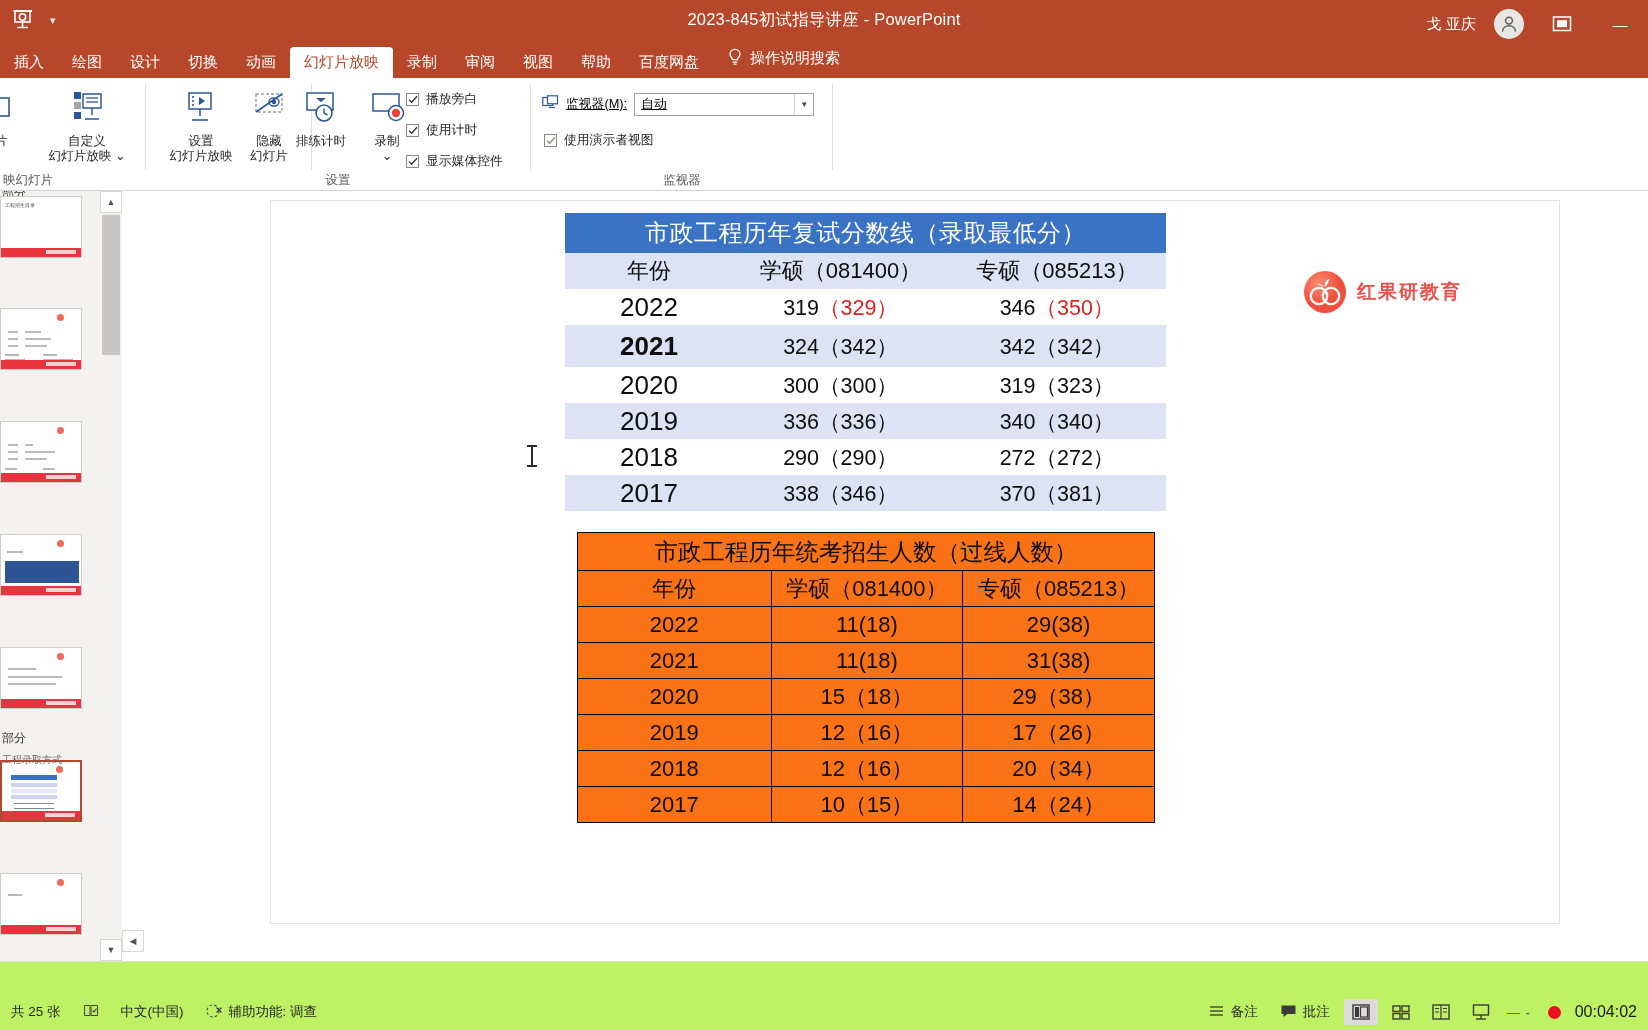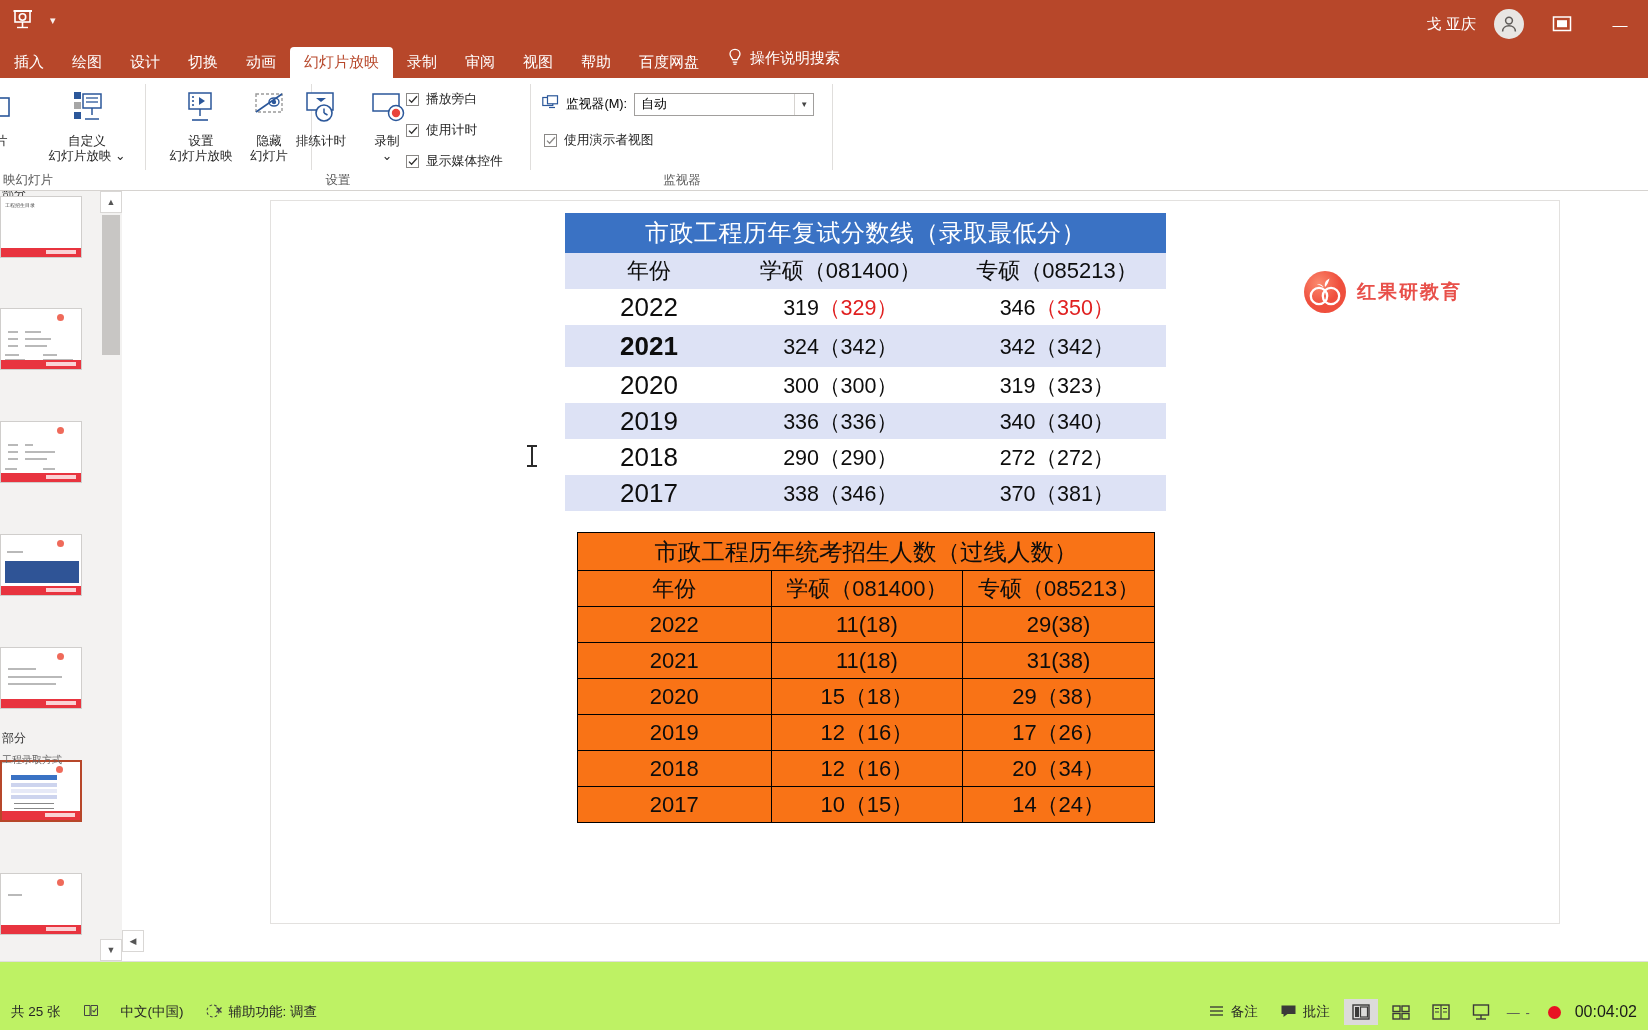--- a/index.html
+++ b/index.html
@@ -205,20 +205,21 @@
         <svg width="24" height="24" viewBox="0 0 24 24">
           <rect x="4" y="3" width="15" height="11" fill="none" stroke="#fff" stroke-width="1.6"></rect>
           <line x1="2.5" y1="3" x2="21" y2="3" stroke="#fff" stroke-width="2"></line>
           <line x1="11.5" y1="14" x2="11.5" y2="19" stroke="#fff" stroke-width="1.6"></line>
           <circle cx="11.5" cy="9" r="3.2" fill="none" stroke="#fff" stroke-width="1.6"></circle>
           <line x1="6" y1="19.5" x2="17" y2="19.5" stroke="#fff" stroke-width="1.4"></line>
         </svg>
       </div>
       <div class="qat-chev">▾</div>
     </div>
+    <div class="title-center">2023-845初试指导讲座  -  PowerPoint</div>
     <div class="title-right">
       <div class="user-name">戈 亚庆</div>
       <div class="avatar">
         <svg width="20" height="20" viewBox="0 0 20 20">
           <circle cx="10" cy="6.6" r="3.4" fill="none" stroke="#5e5b58" stroke-width="1.5"></circle>
           <path d="M3.6 17.4c0-3.6 2.9-5.6 6.4-5.6s6.4 2 6.4 5.6" fill="none" stroke="#5e5b58" stroke-width="1.5"></path>
         </svg>
       </div>
       <div class="winbtn">
         <svg width="20" height="18" viewBox="0 0 20 18">
@@ -361,21 +362,21 @@
             </svg>
         </span>
         <span>显示媒体控件</span>
       </div>
 
       <div class="rgroup-label" style="left:0; width:380px;">设置</div>
     </div>
     <div class="rsep" style="left:530px;"></div>
 
     <div class="rgroup" style="left:534px; width:296px;">
-      <div class="mon-row" style="left:8px; top:15px;">
+      <div class="mon-row" style="left:8px; top:15px;text-decoration:underline;">
         <span>
           <svg width="17" height="16" viewBox="0 0 17 16">
             <rect x="0.8" y="2.5" width="10" height="8" fill="#fff" stroke="#2b579a" stroke-width="1.2"></rect>
             <rect x="5.5" y="0.8" width="10" height="8" fill="#fff" stroke="#2b579a" stroke-width="1.2"></rect>
             <line x1="7" y1="12.5" x2="13" y2="12.5" stroke="#2b579a" stroke-width="1.2"></line>
           </svg>
         </span>
         <span>监视器(M):</span>
         <span class="mon-select">
           <span>自动</span>

